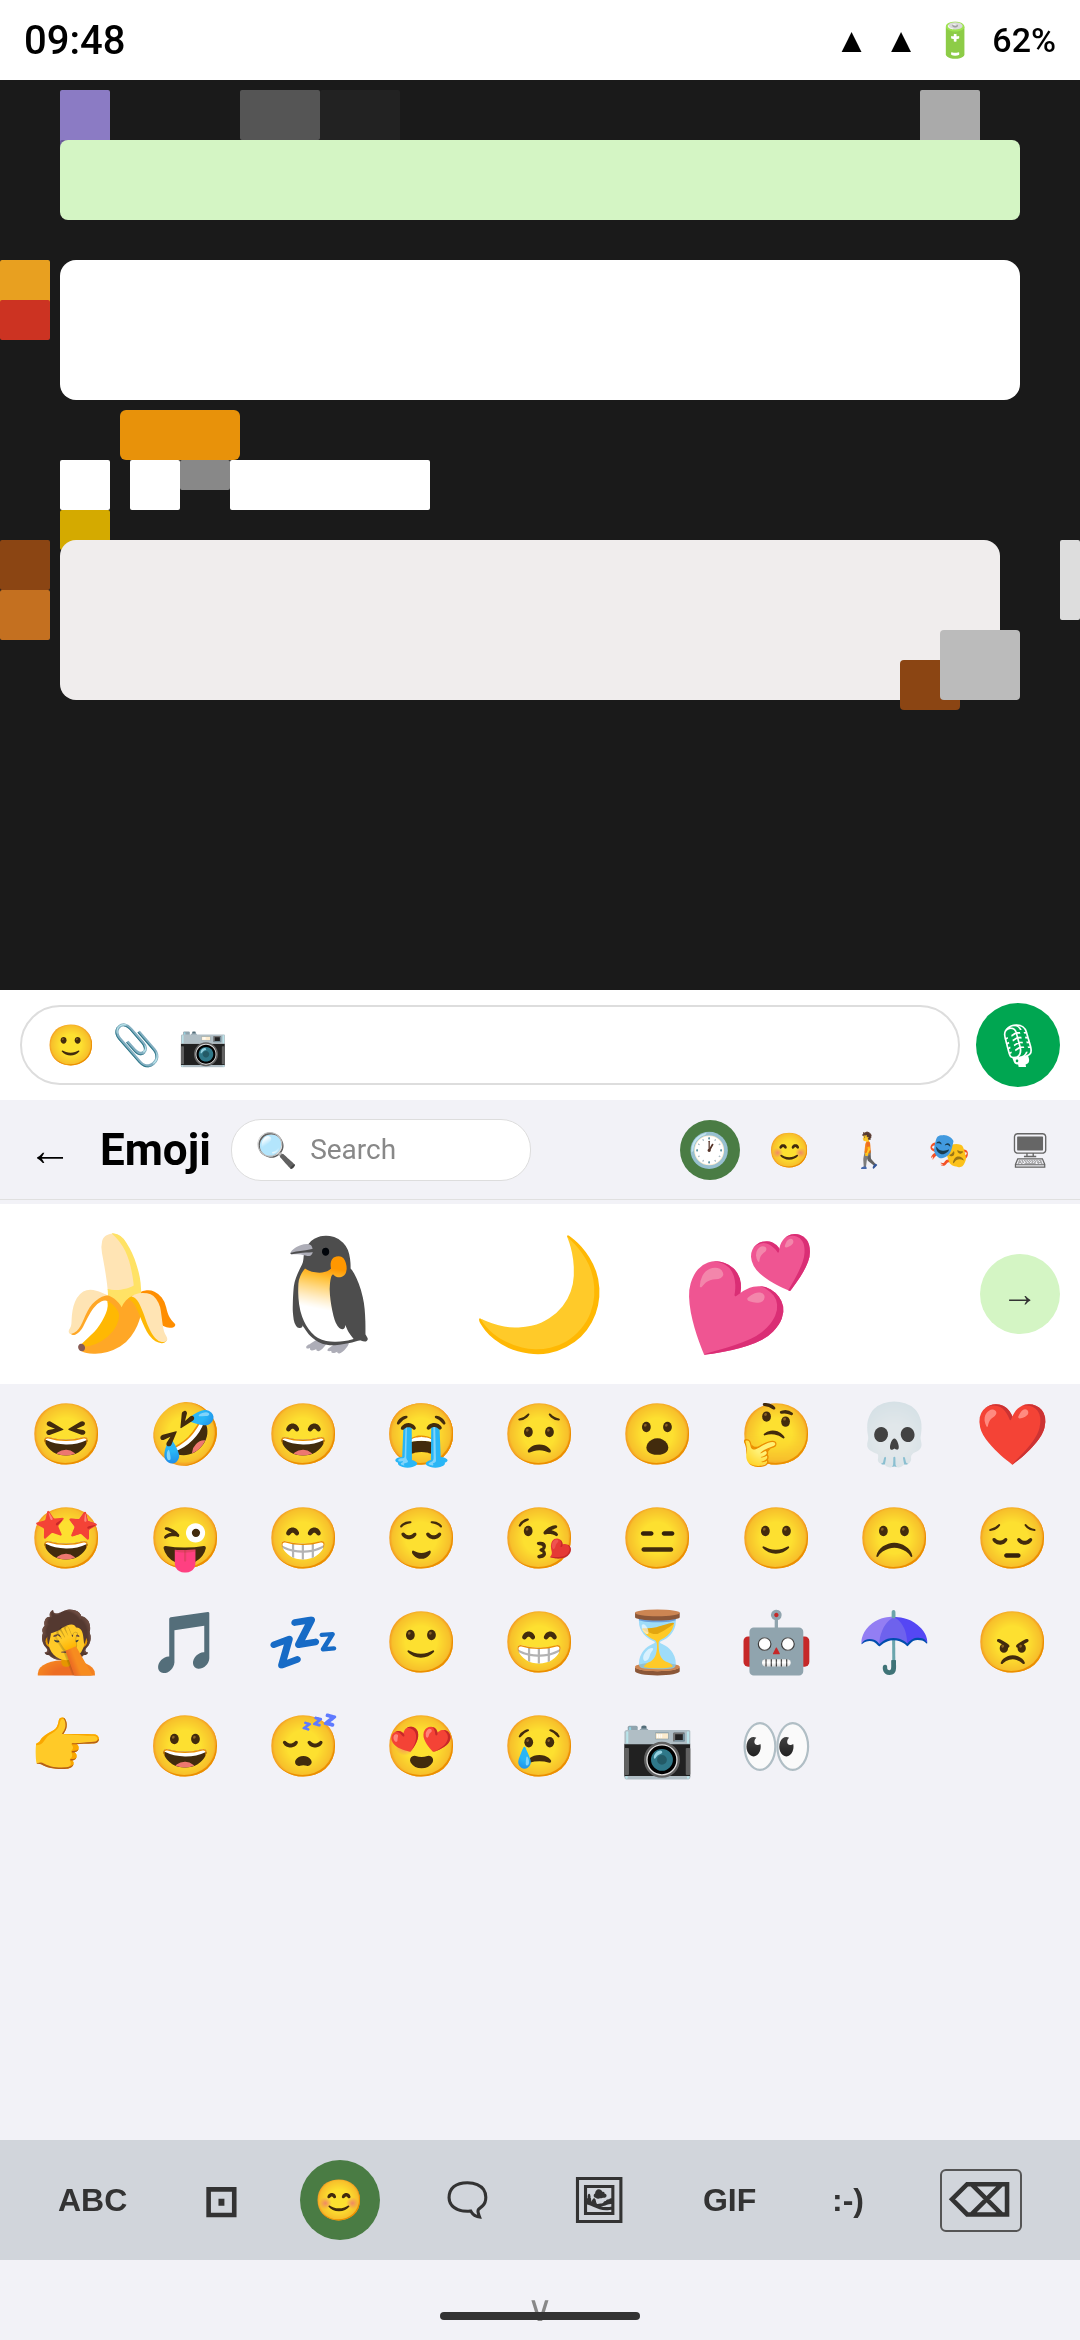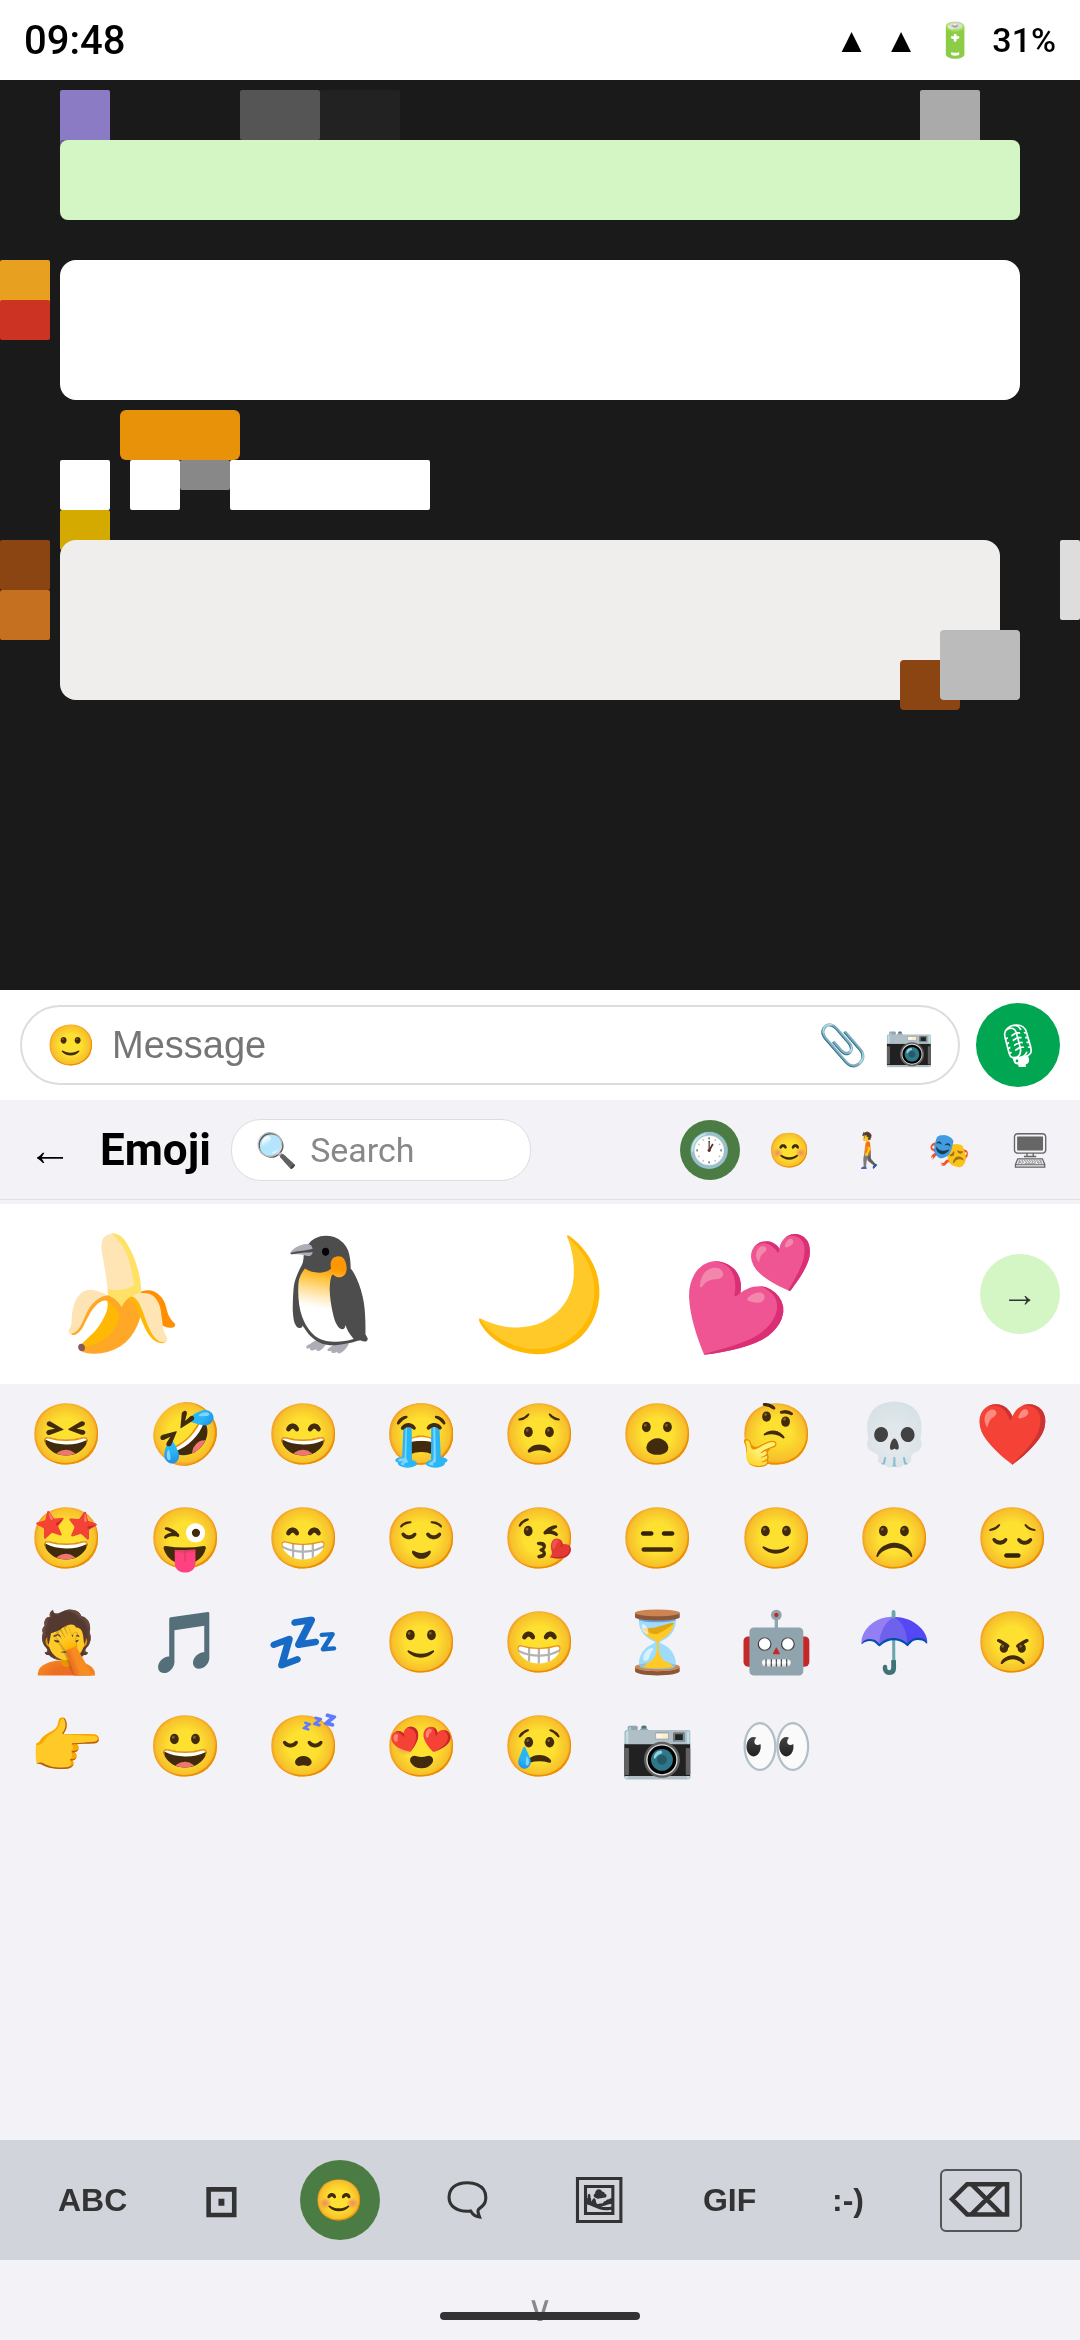--- a/index.html
+++ b/index.html
@@ -201,21 +201,21 @@
       gap: 12px;
       border: 1px solid #ddd;
       flex: 1;
       max-width: 300px;
     }
     .search-icon-emoji {
       font-size: 34px;
       color: #666;
     }
     .search-text {
-      font-size: 34px;
+      font-size: 28px;
       color: #888;
     }
     .emoji-category-icons {
       display: flex;
       align-items: center;
       gap: 20px;
       margin-left: auto;
     }
     .cat-icon {
       width: 60px; height: 60px;
@@ -349,21 +349,21 @@
   </style>
 </head>
 <body>
 
 <div class="status-bar">
   <span class="status-time">09:48</span>
   <div class="status-icons">
     <span>▲</span>
     <span>▲</span>
     <span>🔋</span>
-    <span class="battery-text">31%</span>
+    <span class="battery-text">62%</span>
   </div>
 </div>
 
 <div class="chat-area">
 
   <div class="pix" style="top:10px;left:60px;width:50px;height:60px;background:#8b7bc4;"></div>
   <div class="pix" style="top:60px;left:60px;width:50px;height:50px;background:#6b5b9a;"></div>
   <div class="pix" style="top:10px;left:240px;width:80px;height:50px;background:#555;"></div>
   <div class="pix" style="top:10px;left:320px;width:80px;height:80px;background:#222;"></div>
   <div class="pix" style="top:10px;right:100px;width:60px;height:100px;background:#aaa;"></div>
@@ -388,21 +388,20 @@
   <div class="gray-accent"></div>
 
   <div class="pix" style="top:460px;left:0;width:50px;height:50px;background:#8B4513;"></div>
   <div class="pix" style="top:510px;left:0;width:50px;height:50px;background:#c47020;"></div>
   <div class="pix" style="top:460px;right:0;width:20px;height:80px;background:#ddd;"></div>
 </div>
 
 <div class="message-bar">
   <div class="message-input-container">
     <button class="emoji-btn-msg">🙂</button>
-    <input class="message-text-input" type="text" placeholder="Message" style="">
     <button class="attach-btn">📎</button>
     <button class="camera-btn">📷</button>
   </div>
   <button class="mic-btn">🎙</button>
 </div>
 
 <div class="emoji-keyboard">
 
   <div class="emoji-header">
     <button class="back-btn">←</button>

